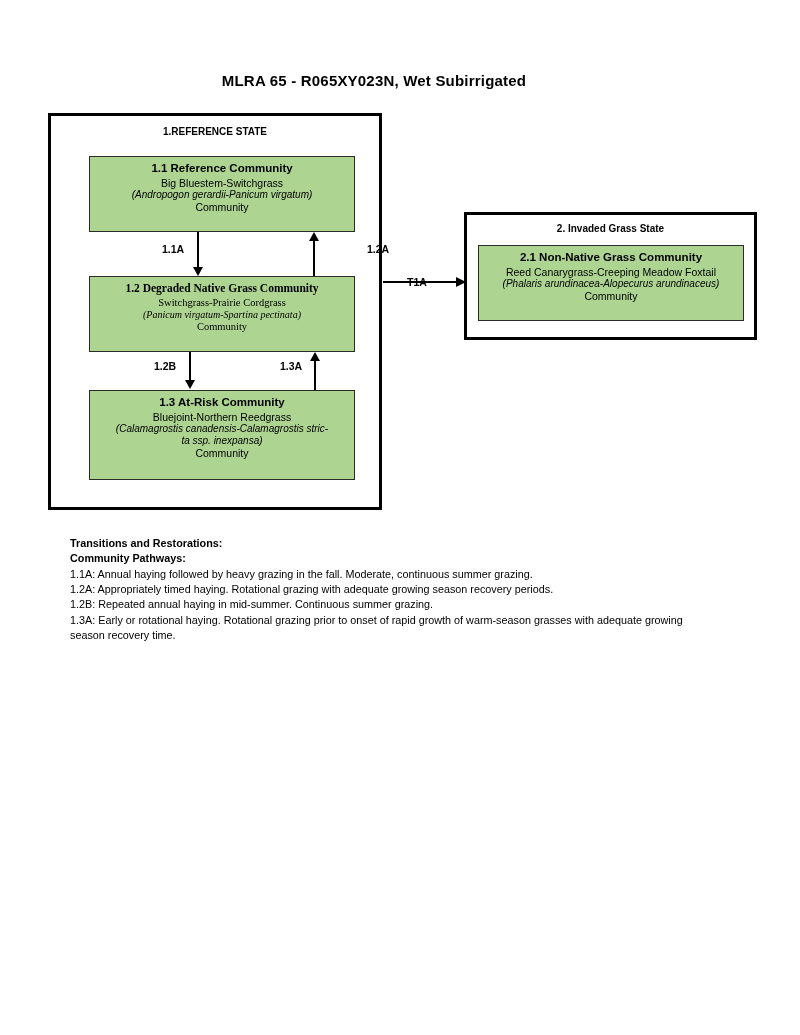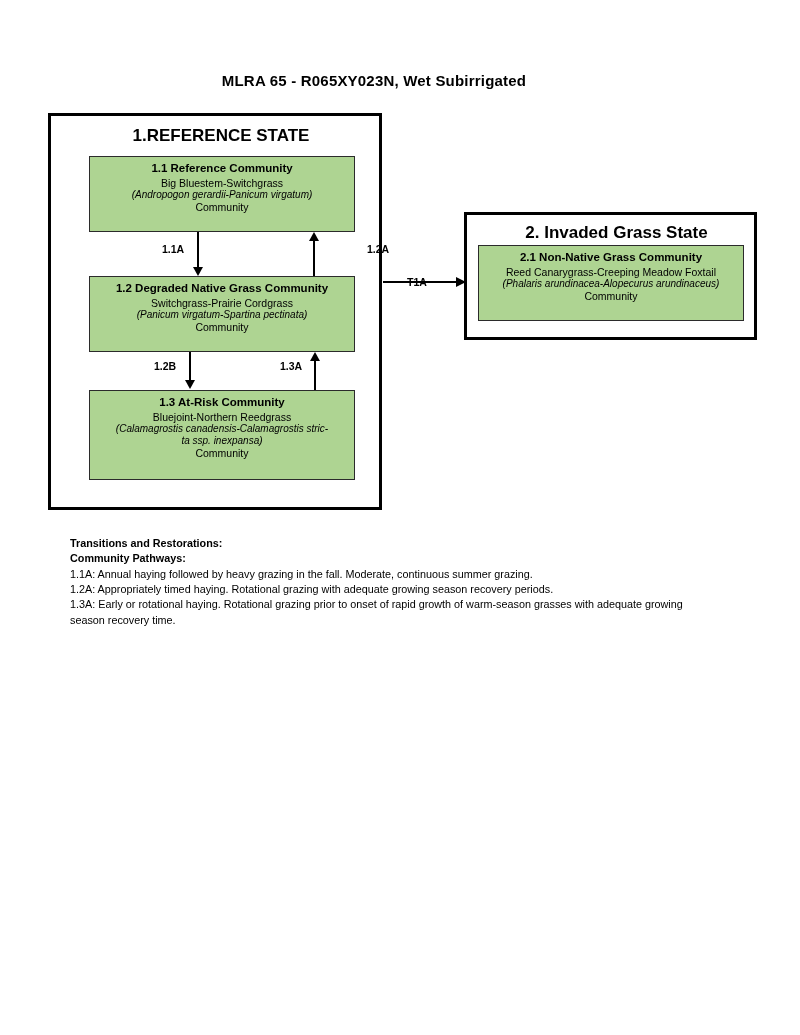--- a/index.html
+++ b/index.html
@@ -44,23 +44,22 @@
   #invaded-state-box {
     left: 464px;
     top: 212px;
     width: 293px;
     height: 128px;
   }
   .state-title {
     position: absolute;
     width: 100%;
     text-align: center;
-    font-size: 17px;
-    font-weight: bold;
-    padding-left: 6px;
+    font-size: 10px;
+    font-weight: bold;
   }
   #reference-state-title { top: 10px; }
   #invaded-state-title   { top: 8px; }
 
   
   .community-box {
     position: absolute;
     background: #aed492;
     border: 1.5px solid #2b2b2b;
     box-sizing: border-box;
@@ -79,21 +78,21 @@
     font-size: 10.5px;
     display: block;
   }
   .community-box .cb-sci {
     font-size: 10px;
     font-style: italic;
     display: block;
   }
 
   #community-1-1 { left: 89px;  top: 156px; width: 266px; height: 76px; }
-  #community-1-2 { left: 89px;  top: 276px; width: 266px; height: 76px; }
+  #community-1-2 { left: 89px;  top: 276px; width: 266px; height: 76px; font-family: Liberation Serif, serif; }
   #community-1-3 { left: 89px;  top: 390px; width: 266px; height: 90px; }
   #community-2-1 { left: 478px; top: 245px; width: 266px; height: 76px; }
 
   
   .arrow-line-v {
     position: absolute;
     width: 2px;
     background: #000000;
   }
   .arrow-head-down {
@@ -208,14 +207,15 @@
   <span class="cb-common">Reed Canarygrass-Creeping Meadow Foxtail</span>
   <span class="cb-sci">(Phalaris arundinacea-Alopecurus arundinaceus)</span>
   <span class="cb-suffix">Community</span>
 </div>
 
 <div id="notes">
   <span class="note-heading">Transitions and Restorations:</span>
   <span class="note-heading">Community Pathways:</span>
   <span class="note-line">1.1A:  Annual haying followed by heavy grazing in the fall. Moderate, continuous summer grazing.</span>
   <span class="note-line">1.2A:  Appropriately timed haying. Rotational grazing with adequate growing season recovery periods.</span>
+  <span class="note-line">1.2B: Repeated annual haying in mid-summer. Continuous summer grazing.</span>
   <span class="note-line">1.3A: Early or rotational haying. Rotational grazing prior to onset of rapid growth of warm-season grasses with adequate growing season recovery time.</span>
 </div>
 
 </body></html>

